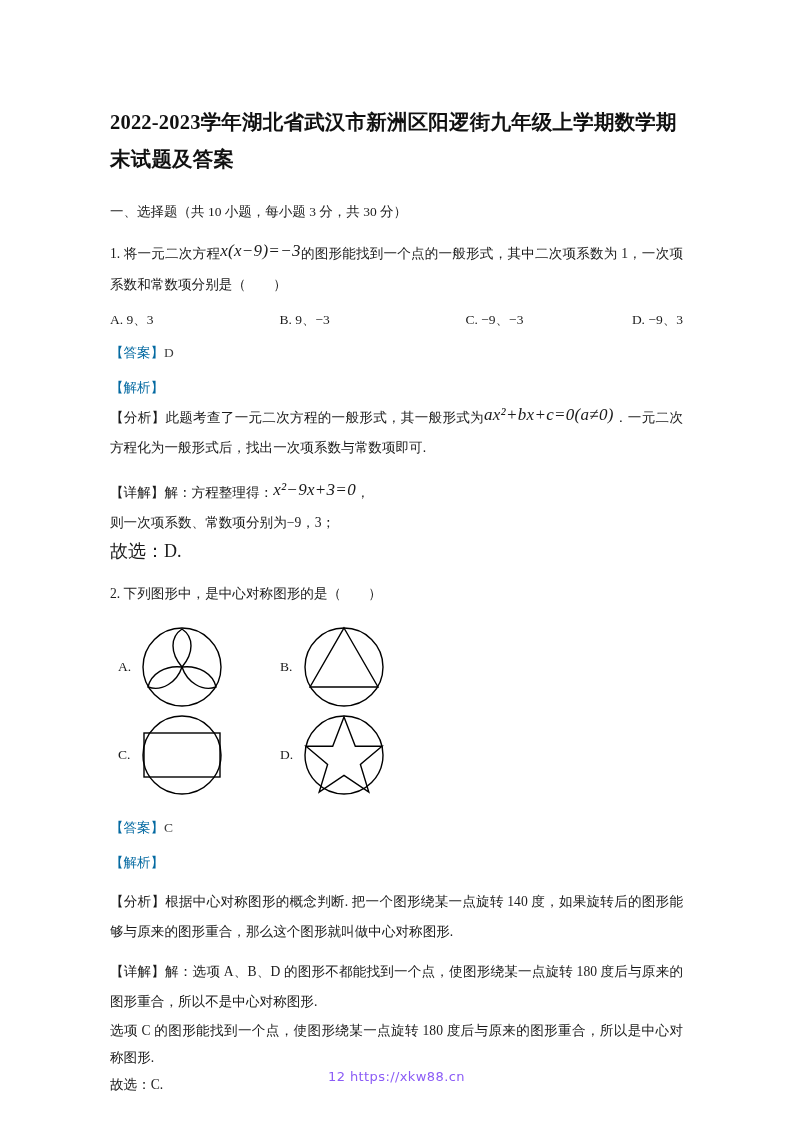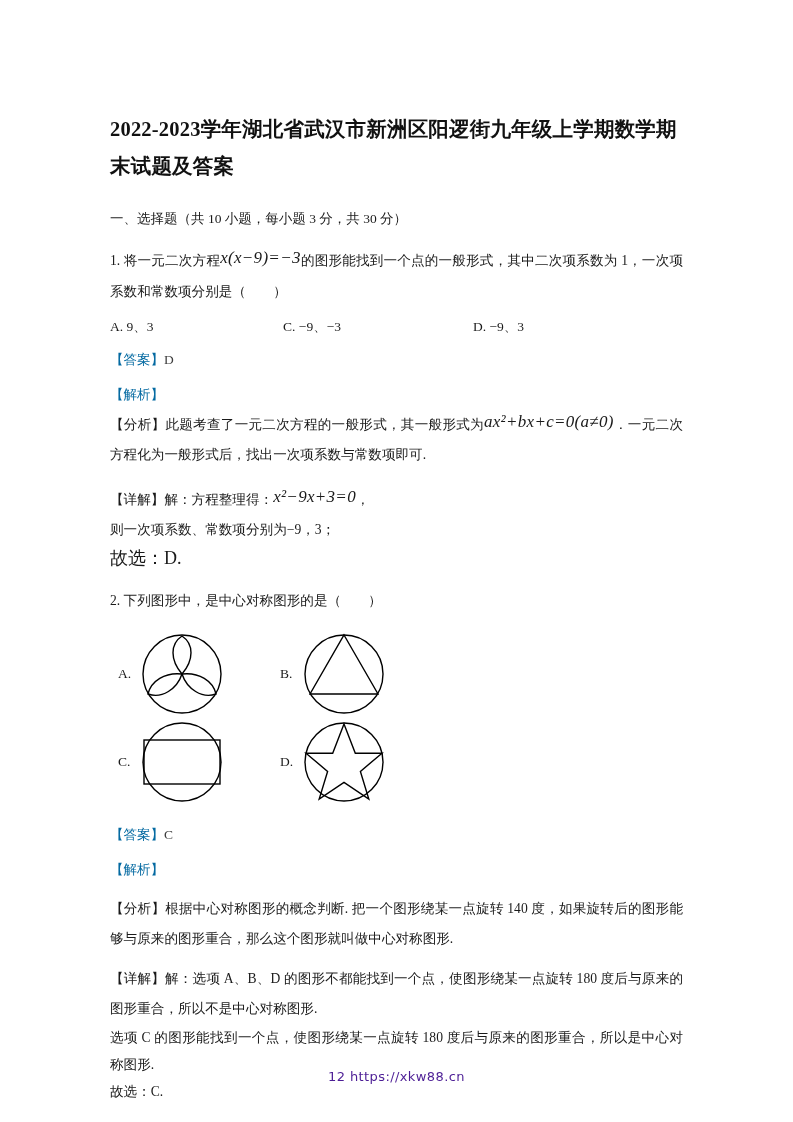--- a/index.html
+++ b/index.html
@@ -14,21 +14,21 @@
     font-family: "Liberation Serif", "DejaVu Serif", serif;
     color: #1a1a1a;
     overflow: hidden;
   }
   .page {
     position: absolute;
     left: 0; top: 0;
     width: 793px;
     height: 1122px;
     box-sizing: border-box;
-    padding: 15px 110px;
+    padding: 8px 110px;
   }
   .doc-title {
     margin: 0;
     padding-top: 96px;
     font-size: 20.5px;
     font-weight: bold;
     line-height: 37px;
     letter-spacing: 0.2px;
     color: #111;
     text-align: left;
@@ -112,21 +112,21 @@
     text-align: justify;
   }
   .sol-para.narrow { line-height: 27px; }
   .footer {
     position: absolute;
     left: 0;
     top: 1069px;
     width: 793px;
     text-align: center;
     font-size: 13px;
-    color: #4c1d95;
+    color: #8b5cf6;
     font-family: "DejaVu Sans", sans-serif;
     letter-spacing: 0.4px;
   }
 </style>
 </head>
 <body>
 
 <div class="page">
 
   <h1 class="doc-title">2022-2023学年湖北省武汉市新洲区阳逻街九年级上学期数学期末试题及答案</h1>
@@ -138,20 +138,24 @@
       <span>1.</span>
       <span>将一元二次方程</span><span class="mathi">x(x−9)=−3</span><span>的图形能找到一个点</span><span>的一般形式，其中二次项系数为 1，一次项系数和常数项分别是（　　）</span>
     </div>
 
     <div class="options-row">
       <div class="opt">
         <span>A.</span>
         <span>9、3</span>
       </div>
       <div class="opt">
+        <span>B.</span>
+        <span>9、−3</span>
+      </div>
+      <div class="opt">
         <span>C.</span>
         <span>−9、−3</span>
       </div>
       <div class="opt">
         <span>D.</span>
         <span>−9、3</span>
       </div>
     </div>
 
     <div class="ans-line">

